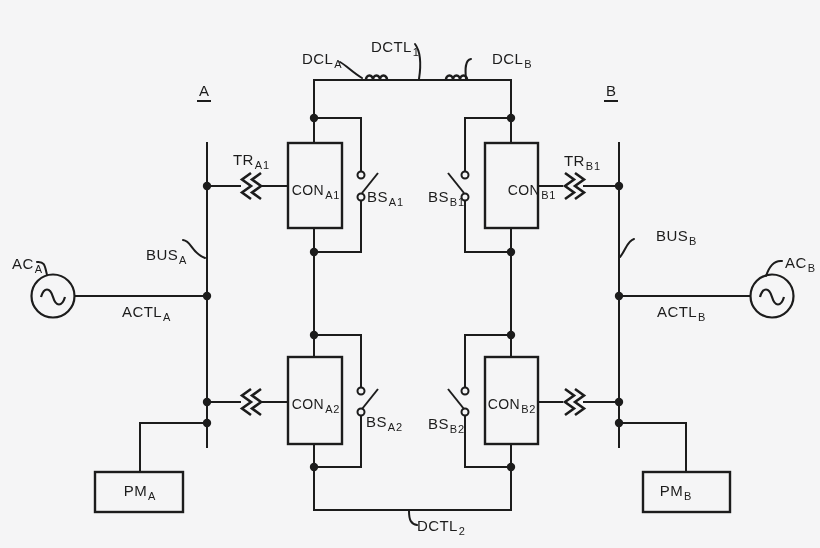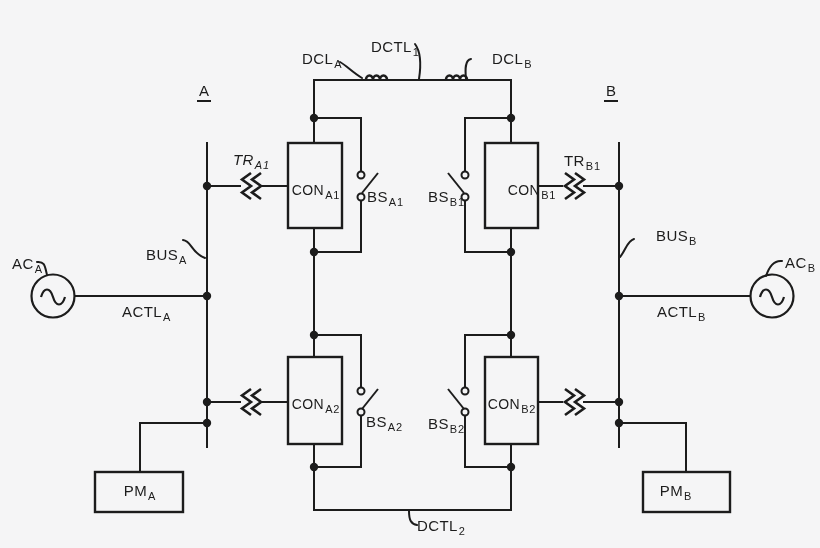--- a/index.html
+++ b/index.html
@@ -127,21 +127,21 @@
     </g>
   </svg>
 
   <div class="lbl sect" style="left:197px;top:83px;"><span>A</span></div>
   <div class="lbl sect" style="left:604px;top:83px;"><span>B</span></div>
 
   <div class="lbl" style="left:302px;top:51px;"><span>DCL</span><span class="sub">A</span></div>
   <div class="lbl" style="left:371px;top:39px;"><span>DCTL</span><span class="sub">1</span></div>
   <div class="lbl" style="left:471px;top:51px;margin-left:21px;"><span>DCL</span><span class="sub">B</span></div>
 
-  <div class="lbl" style="left:233px;top:152px;font-style:italic;"><span>TR</span><span class="sub">A1</span></div>
+  <div class="lbl" style="left:233px;top:152px;"><span>TR</span><span class="sub">A1</span></div>
   <div class="lbl" style="left:564px;top:153px;"><span>TR</span><span class="sub">B1</span></div>
 
   <div class="lbl" style="left:146px;top:227px;margin-top:20px;"><span>BUS</span><span class="sub">A</span></div>
   <div class="lbl" style="left:656px;top:228px;text-align:right;"><span>BUS</span><span class="sub">B</span></div>
 
   <div class="lbl" style="left:12px;top:256px;"><span>AC</span><span class="sub">A</span></div>
   <div class="lbl" style="left:785px;top:255px;"><span>AC</span><span class="sub">B</span></div>
   <div class="lbl" style="left:122px;top:304px;"><span>ACTL</span><span class="sub">A</span></div>
   <div class="lbl" style="left:657px;top:304px;"><span>ACTL</span><span class="sub">B</span></div>
 

